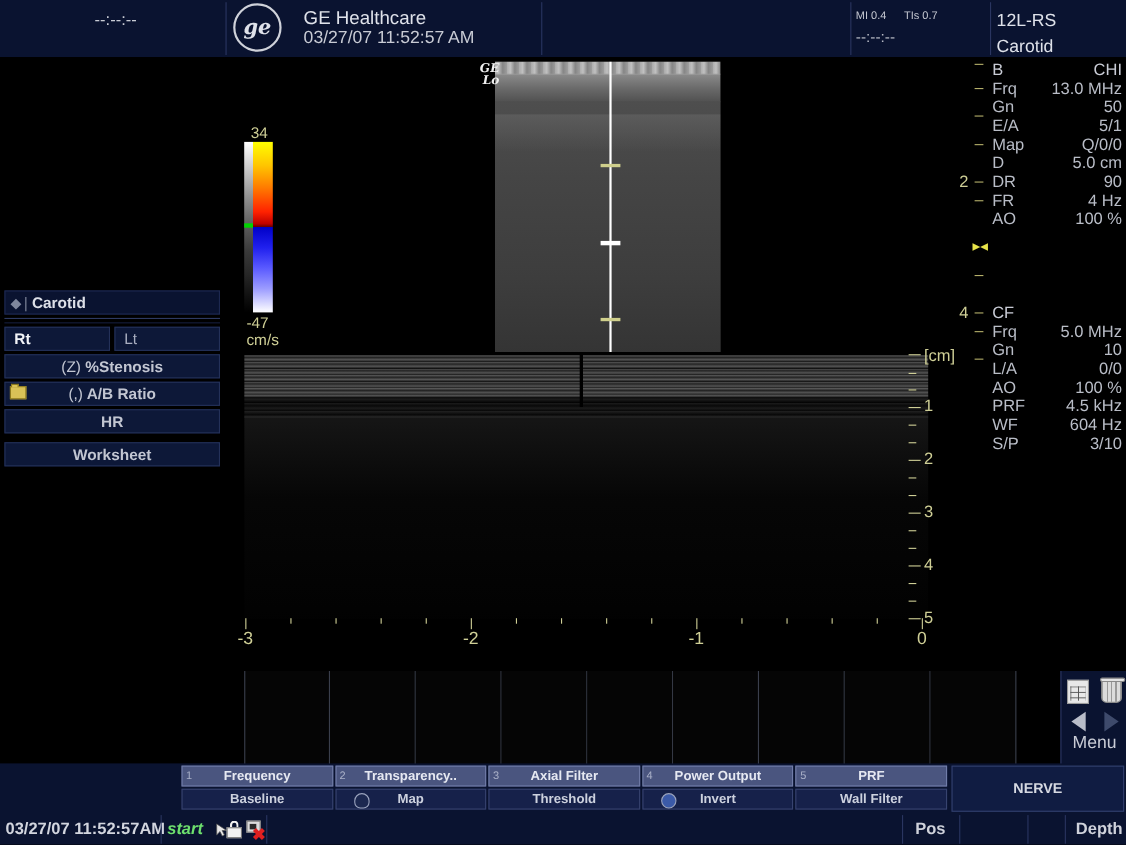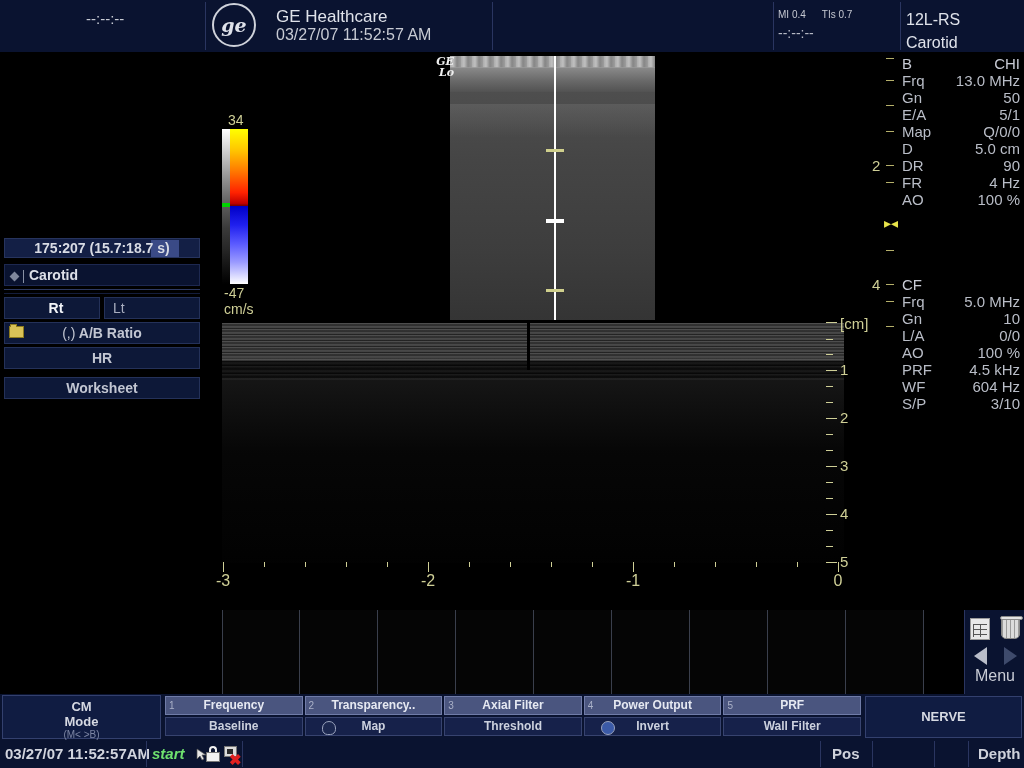--- a/index.html
+++ b/index.html
@@ -38,21 +38,21 @@
         height:22px;margin-bottom:3px;color:#c2c6d2;font-size:14px;}
   .mrow.title{background:#0a1330;border-color:#1d2850;text-align:left;padding-left:6px;
         line-height:20px;color:#dde0e8;font-weight:bold;}
   .mrow.title .dia{display:inline-block;width:7px;height:7px;background:#7f879c;
         transform:rotate(45deg);vertical-align:middle;margin-right:5px;}
   .mrow.title .bar{display:inline-block;width:1px;height:13px;background:#8890a4;
         vertical-align:middle;margin-right:5px;}
   #sep{height:3px;margin:1px 0 3px 0;border-top:1px solid #2e3a63;border-bottom:1px solid #141d3c;}
   #rtlt{display:flex;gap:4px;margin-bottom:3px;}
   #rtlt .mrow{flex:1;margin-bottom:0;padding-left:8px;line-height:20px;font-weight:bold;}
-  #rtlt .sel{color:#f2f4f8;text-align:center;}
+  #rtlt .sel{color:#f2f4f8;}
   #rtlt .unsel{color:#a9aec0;font-weight:normal;}
   .mrow.ctr{text-align:center;line-height:20px;font-weight:bold;}
   .mrow .key{font-weight:normal;}
   .folder{position:absolute;left:4px;top:3px;width:15px;height:12px;background:#d9c257;
           border:1px solid #8d7a1e;box-sizing:border-box;}
   .folder:before{content:"";position:absolute;left:0;top:-3px;width:7px;height:3px;
           background:#d9c257;border:1px solid #8d7a1e;border-bottom:none;box-sizing:border-box;}
   #gap{height:5px;}
 
   
@@ -235,38 +235,38 @@
     </div>
 
     <div id="probe-block">
       <div id="probe-name">12L-RS</div>
       <div id="probe-app">Carotid</div>
     </div>
   </div>
 
   <div id="sidebar">
 
-    <div id="meas-hdr">
-      <div id="meas-hl"></div>
-      <span>175:207    (15.7:18.7 s)</span>
-    </div>
 
     <div id="menu-panel">
 
       <div class="mrow title">
         <span class="dia"></span><span class="bar"></span><span>Carotid</span>
       </div>
 
       <div id="sep"></div>
 
       <div id="rtlt">
         <div class="mrow sel">Rt</div>
         <div class="mrow unsel">Lt</div>
       </div>
 
+      <div class="mrow ctr">
+        <span class="key">(Z)</span>
+        <span>%Stenosis</span>
+      </div>
 
       <div class="mrow ctr">
         <span class="folder"></span>
         <span class="key">(,)</span>
         <span>A/B Ratio</span>
       </div>
 
       <div class="mrow ctr">
         <span>HR</span>
       </div>
@@ -472,25 +472,20 @@
       <div class="plabel">WF</div>
       <div class="pval">604 Hz</div>
     </div>
     <div class="prow">
       <div class="plabel">S/P</div>
       <div class="pval">3/10</div>
     </div>
   </div>
 
   <div id="softkeys">
-    <div id="cmmode">
-      <div id="cm1">CM</div>
-      <div id="cm2">Mode</div>
-      <div id="cm3">(M&lt; &gt;B)</div>
-    </div>
 
     <div id="skgrid">
       <div class="skcol">
         <div class="sk top">
           <span class="sknum">1</span>
           <span>Frequency</span>
         </div>
         <div class="sk bot">
           <span>Baseline</span>
         </div>

